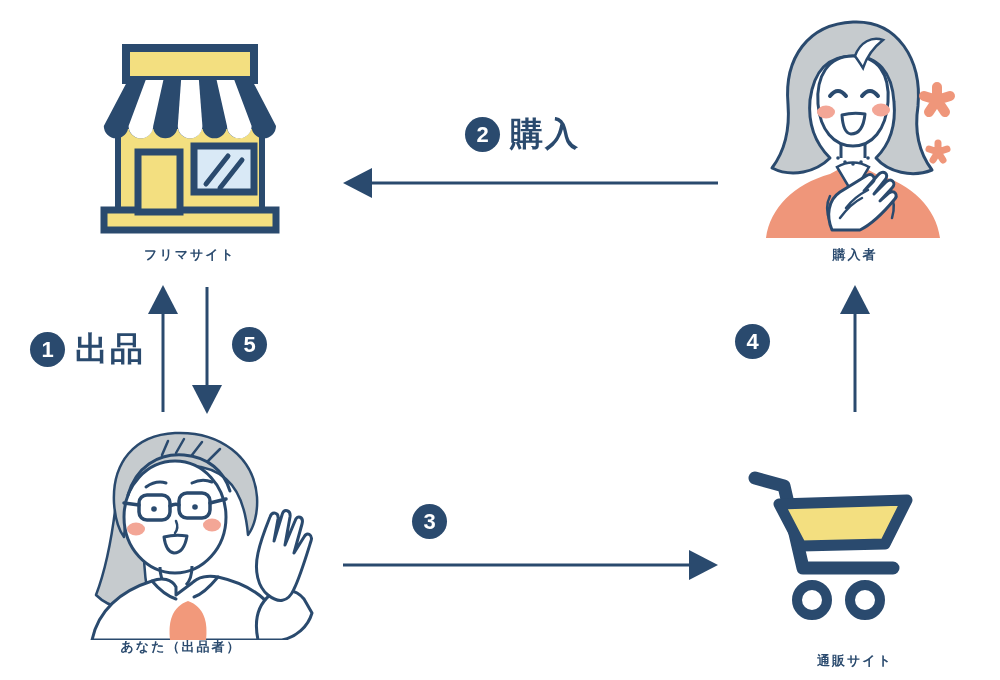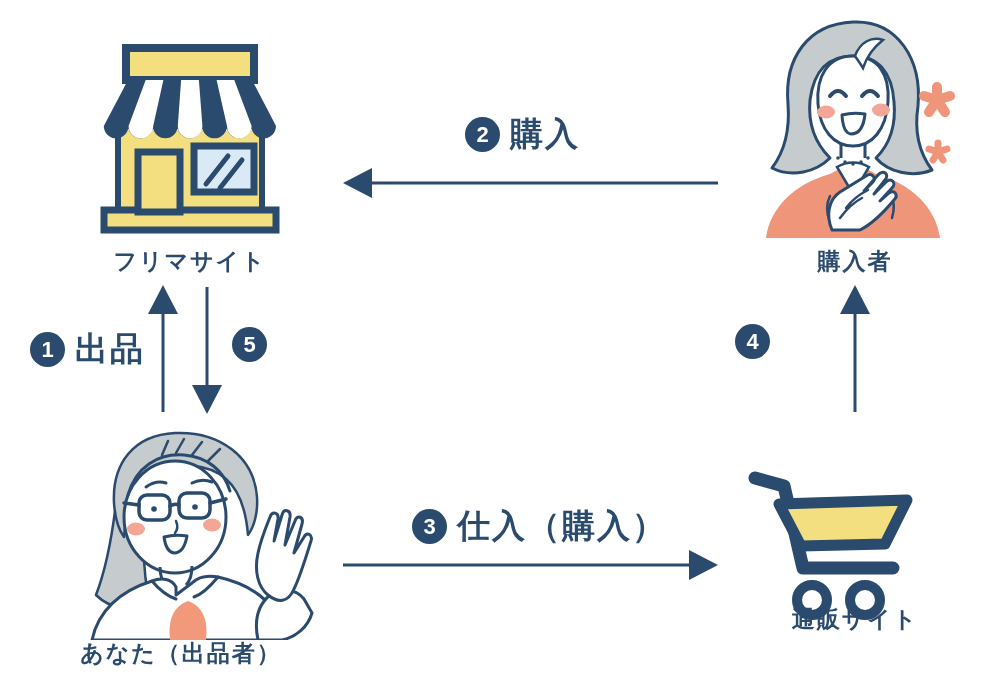--- a/index.html
+++ b/index.html
@@ -7,21 +7,21 @@
     --cheek:#f3a696; --windowblue:#d9e9f6; --innershirt:#f2997b;
   }
   html,body{margin:0;padding:0;background:#fff;}
   #canvas{
     position:relative;width:1000px;height:680px;background:#fff;
     font-family:"Liberation Sans","DejaVu Sans",sans-serif;overflow:hidden;
   }
   .abs{position:absolute;}
   .node-label{
     position:absolute;text-align:center;color:var(--navy);
-    font-weight:bold;font-size:23px;letter-spacing:2px;
+    font-weight:bold;font-size:13px;letter-spacing:2px;
   }
   .flow-label{
     position:absolute;display:flex;align-items:center;gap:10px;
     color:var(--navy);font-weight:bold;font-size:33px;letter-spacing:2px;
     white-space:nowrap;
   }
   .num{
     width:35px;height:35px;border-radius:50%;background:var(--navy);
     color:#fff;font-size:22px;font-weight:bold;display:flex;
     align-items:center;justify-content:center;letter-spacing:0;flex:0 0 auto;
@@ -149,34 +149,33 @@
          L242,112 C245,106 251,110 249,116 C244,132 238,152 232,164 C226,178 216,178 206,170 Z"></path>
   </svg>
   <div class="node-label" style="left:51px;top:638px;width:260px">あなた（出品者）</div>
 
   <svg class="abs" style="left:745px;top:460px" width="190" height="170" viewBox="0 0 190 170">
     <path class="nf sN" stroke-width="13" stroke-linecap="round" stroke-linejoin="round" d="M10,18 L39,26 L58,108 L148,108"></path>
     <polygon class="fY sN" stroke-width="11" stroke-linejoin="round" points="34,44 162,40 140,84 56,86"></polygon>
     <circle class="fW sN" cx="67" cy="140" r="15" stroke-width="10"></circle>
     <circle class="fW sN" cx="120" cy="140" r="15" stroke-width="10"></circle>
   </svg>
-  <div class="node-label" style="left:755px;top:604px;width:200px">通販サイト</div>
+  <div class="node-label" style="left:755px;top:652px;width:200px">通販サイト</div>
 
   <div class="flow-label" style="left:30px;top:327px">
     <span class="num">1</span>
     <span>出品</span>
   </div>
   <div class="flow-label" style="left:232px;top:327px">
     <span class="num">5</span>
   </div>
   <div class="flow-label" style="left:465px;top:112px">
     <span class="num">2</span>
     <span>購入</span>
   </div>
   <div class="flow-label" style="left:412px;top:504px">
     <span class="num">3</span>
-    <span>仕入（購入）</span>
   </div>
   <div class="flow-label" style="left:735px;top:324px">
     <span class="num">4</span>
   </div>
 
 </div>
 
 </body></html>

